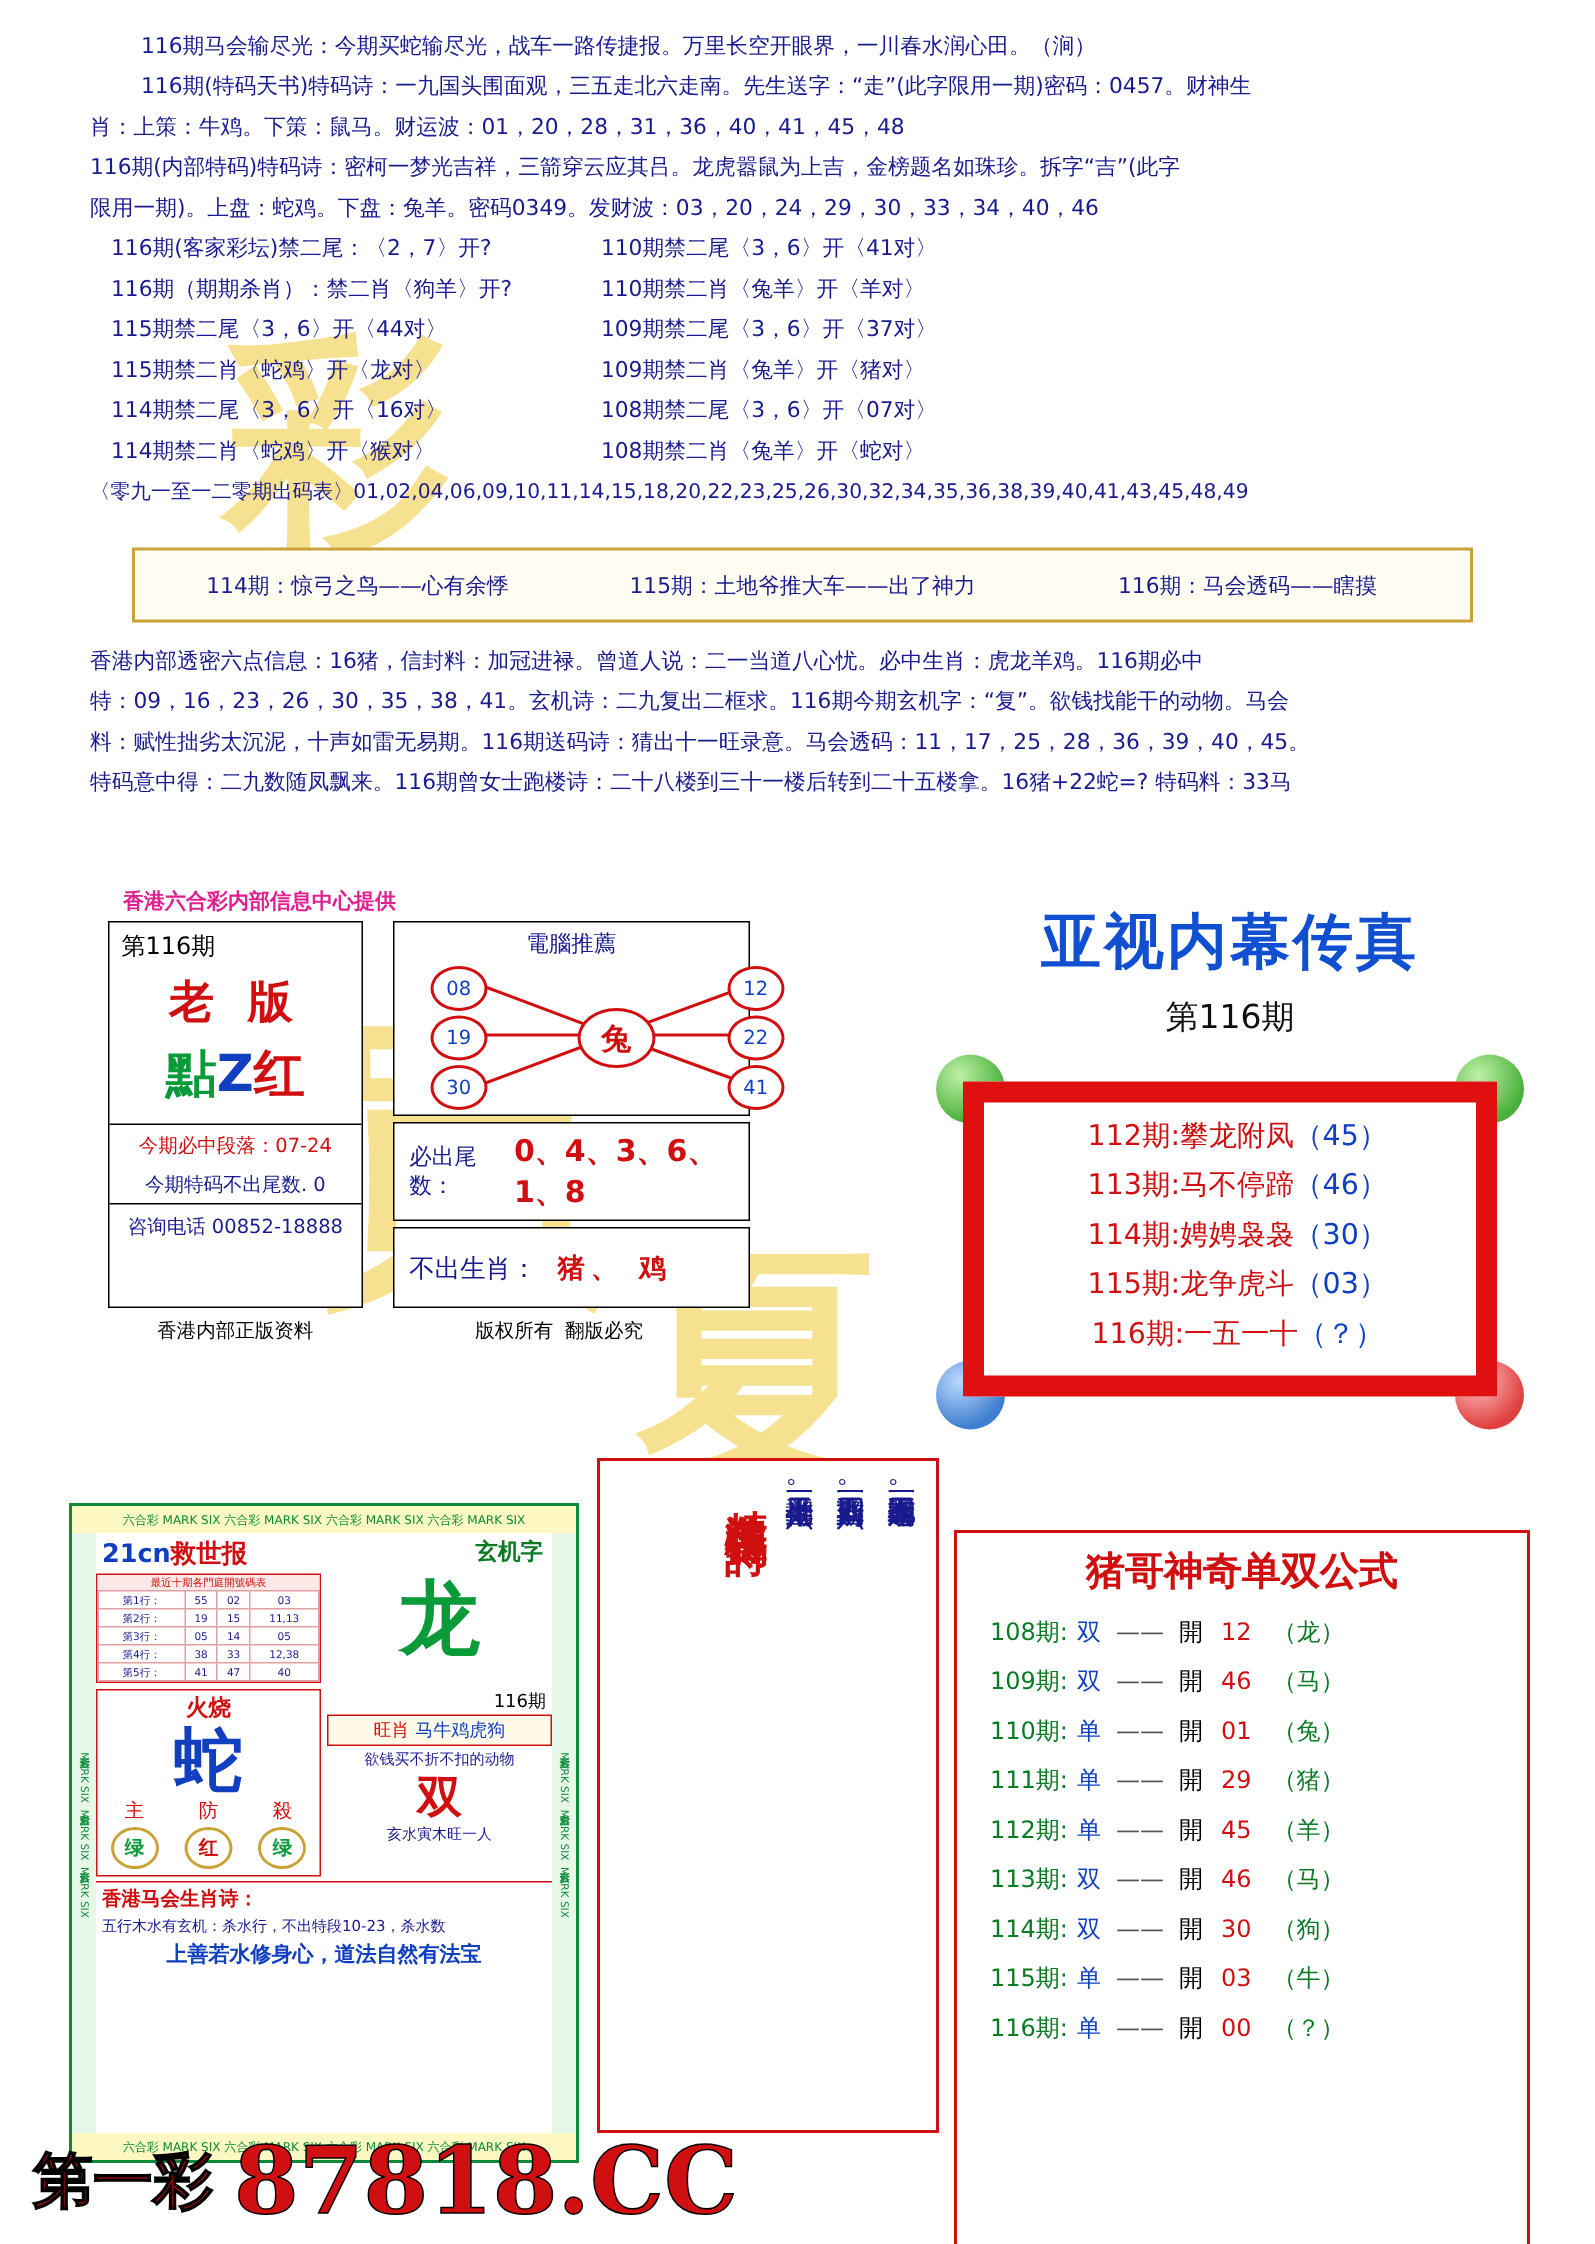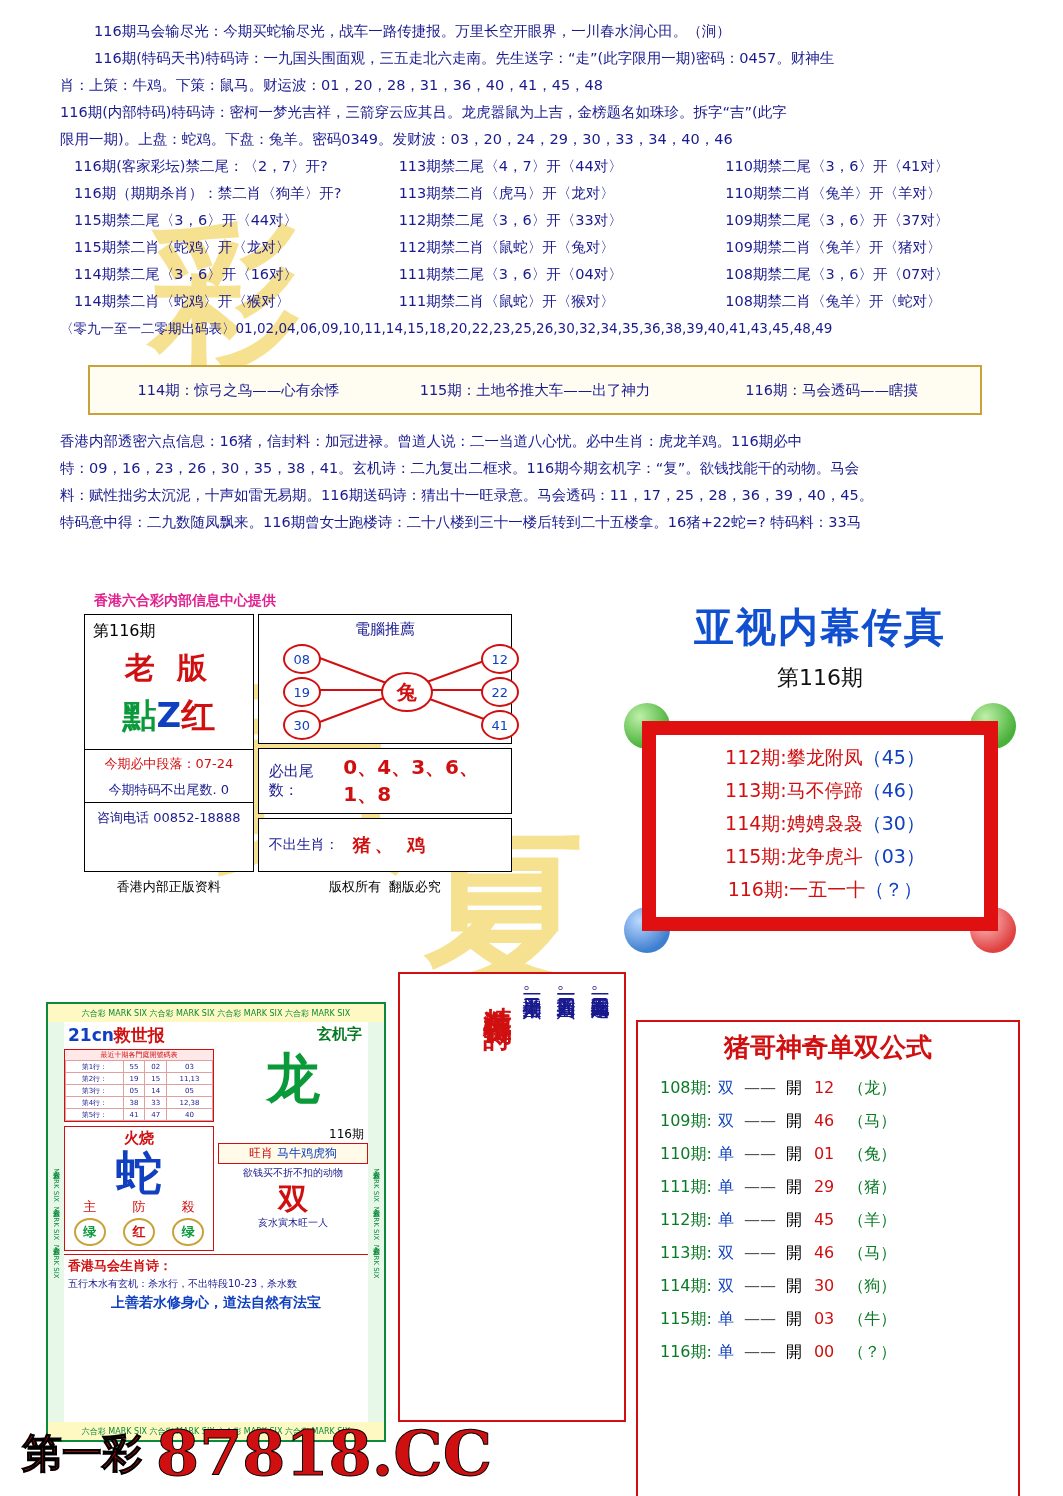--- a/index.html
+++ b/index.html
@@ -26,47 +26,47 @@
   
   #sayings{left:88px;top:365px;width:890px;height:46px;border:2px solid #caa23a;background:#fffdf2;
            display:flex;align-items:center;}
   #sayings .item{flex:1;text-align:center;font-size:14.5px;color:#1a1a8f;white-space:nowrap;}
 
   
   .wm{position:absolute;color:#f3d86b;font-weight:bold;font-family:"DejaVu Serif","Liberation Serif",serif;
       opacity:.75;pointer-events:none;}
 
   
-  #card-left{left:84px;top:592px;width:428px;}
+  #card-left{left:72px;top:592px;width:428px;}
   #card-left .hdr{color:#d0108f;font-size:14px;font-weight:bold;text-align:left;padding-left:10px;margin-bottom:4px;color:#e0208f;}
   #cl-body{display:flex;}
   #cl-left{width:196px;border:1px solid #000;box-sizing:border-box;background:#fff;}
   #cl-left .issue{font-size:16px;padding:6px 0 4px 8px;color:#000;}
   #cl-left .lao{text-align:center;font-size:30px;font-weight:bold;color:#d01010;letter-spacing:6px;margin:2px 0 4px;}
   #cl-left .dianz{text-align:center;font-size:34px;font-weight:bold;margin:4px 0 10px;}
   #cl-left .dianz .d{color:#0a9a3a;}
   #cl-left .dianz .z{color:#1040c0;}
   #cl-left .dianz .h{color:#d01010;}
   #cl-left .r1{border-top:1px solid #000;font-size:13px;color:#d01010;padding:5px 6px;text-align:center;}
   #cl-left .r2{font-size:13px;color:#1a1a8f;padding:3px 6px;text-align:center;}
   #cl-left .r3{border-top:1px solid #000;font-size:13px;color:#1a1a8f;padding:6px 6px;text-align:center;}
   #cl-right{width:294px;margin-left:4px;}
-  #cl-right .box{border:1px solid #000;background:#fff;box-sizing:border-box;}
+  #cl-right .box{border:1px solid #000;background:#fff;box-sizing:border-box;margin-left:16px;}
   #cl-right .b1{height:130px;position:relative;}
   #cl-right .b1 .title{text-align:center;color:#1a1a8f;font-size:15px;padding-top:5px;}
   .fan{position:absolute;left:0;top:24px;width:294px;height:100px;}
   .ball{position:absolute;width:34px;height:26px;border:2px solid #d01010;border-radius:50%;
         color:#1040c0;font-size:13px;display:flex;align-items:center;justify-content:center;background:#fff;z-index:2;}
   .center-ball{position:absolute;left:122px;top:33px;width:48px;height:36px;border:2px solid #d01010;border-radius:50%;
         background:#fff;color:#d01010;font-size:20px;font-weight:bold;display:flex;align-items:center;justify-content:center;z-index:3;}
   #cl-right .b2{height:66px;margin-top:4px;display:flex;align-items:center;}
   #cl-right .b2 .lbl{color:#1a1a8f;font-size:15px;padding-left:10px;}
   #cl-right .b2 .val{color:#d01010;font-size:20px;font-weight:bold;padding-left:6px;}
   #cl-right .b3{height:54px;margin-top:4px;display:flex;align-items:center;}
-  #cl-right .b3 .lbl{color:#1a1a8f;font-size:14px;padding-left:10px;}
+  #cl-right .b3 .lbl{color:#1a1a8f;font-size:17px;padding-left:10px;}
   #cl-right .b3 .val{color:#d01010;font-size:18px;font-weight:bold;padding-left:14px;letter-spacing:4px;}
   #cl-foot{display:flex;margin-top:6px;}
   #cl-foot .f1{width:196px;font-size:13px;color:#000;text-align:center;}
   #cl-foot .f2{width:294px;margin-left:4px;font-size:13px;color:#000;text-align:center;font-family:Liberation Mono, monospace;}
 
   
   #card-right{left:620px;top:600px;width:400px;}
   #card-right .title{text-align:center;font-size:40px;font-weight:bold;color:#1050d0;
       font-family:"DejaVu Serif","Liberation Serif",serif;letter-spacing:2px;}
   #card-right .sub{text-align:center;font-size:22px;color:#101010;margin-top:8px;}
@@ -164,28 +164,20 @@
 
   <div class="cols">
     <div class="c1">
       <div>116期(客家彩坛)禁二尾：〈2，7〉开?</div>
       <div>116期（期期杀肖）：禁二肖〈狗羊〉开?</div>
       <div>115期禁二尾〈3，6〉开〈44对〉</div>
       <div>115期禁二肖〈蛇鸡〉开〈龙对〉</div>
       <div>114期禁二尾〈3，6〉开〈16对〉</div>
       <div>114期禁二肖〈蛇鸡〉开〈猴对〉</div>
     </div>
-    <div class="c2">
-      <div>113期禁二尾〈4，7〉开〈44对〉</div>
-      <div>113期禁二肖〈虎马〉开〈龙对〉</div>
-      <div>112期禁二尾〈3，6〉开〈33对〉</div>
-      <div>112期禁二肖〈鼠蛇〉开〈兔对〉</div>
-      <div>111期禁二尾〈3，6〉开〈04对〉</div>
-      <div>111期禁二肖〈鼠蛇〉开〈猴对〉</div>
-    </div>
     <div class="c3">
       <div>110期禁二尾〈3，6〉开〈41对〉</div>
       <div>110期禁二肖〈兔羊〉开〈羊对〉</div>
       <div>109期禁二尾〈3，6〉开〈37对〉</div>
       <div>109期禁二肖〈兔羊〉开〈猪对〉</div>
       <div>108期禁二尾〈3，6〉开〈07对〉</div>
       <div>108期禁二肖〈兔羊〉开〈蛇对〉</div>
     </div>
   </div>
 

